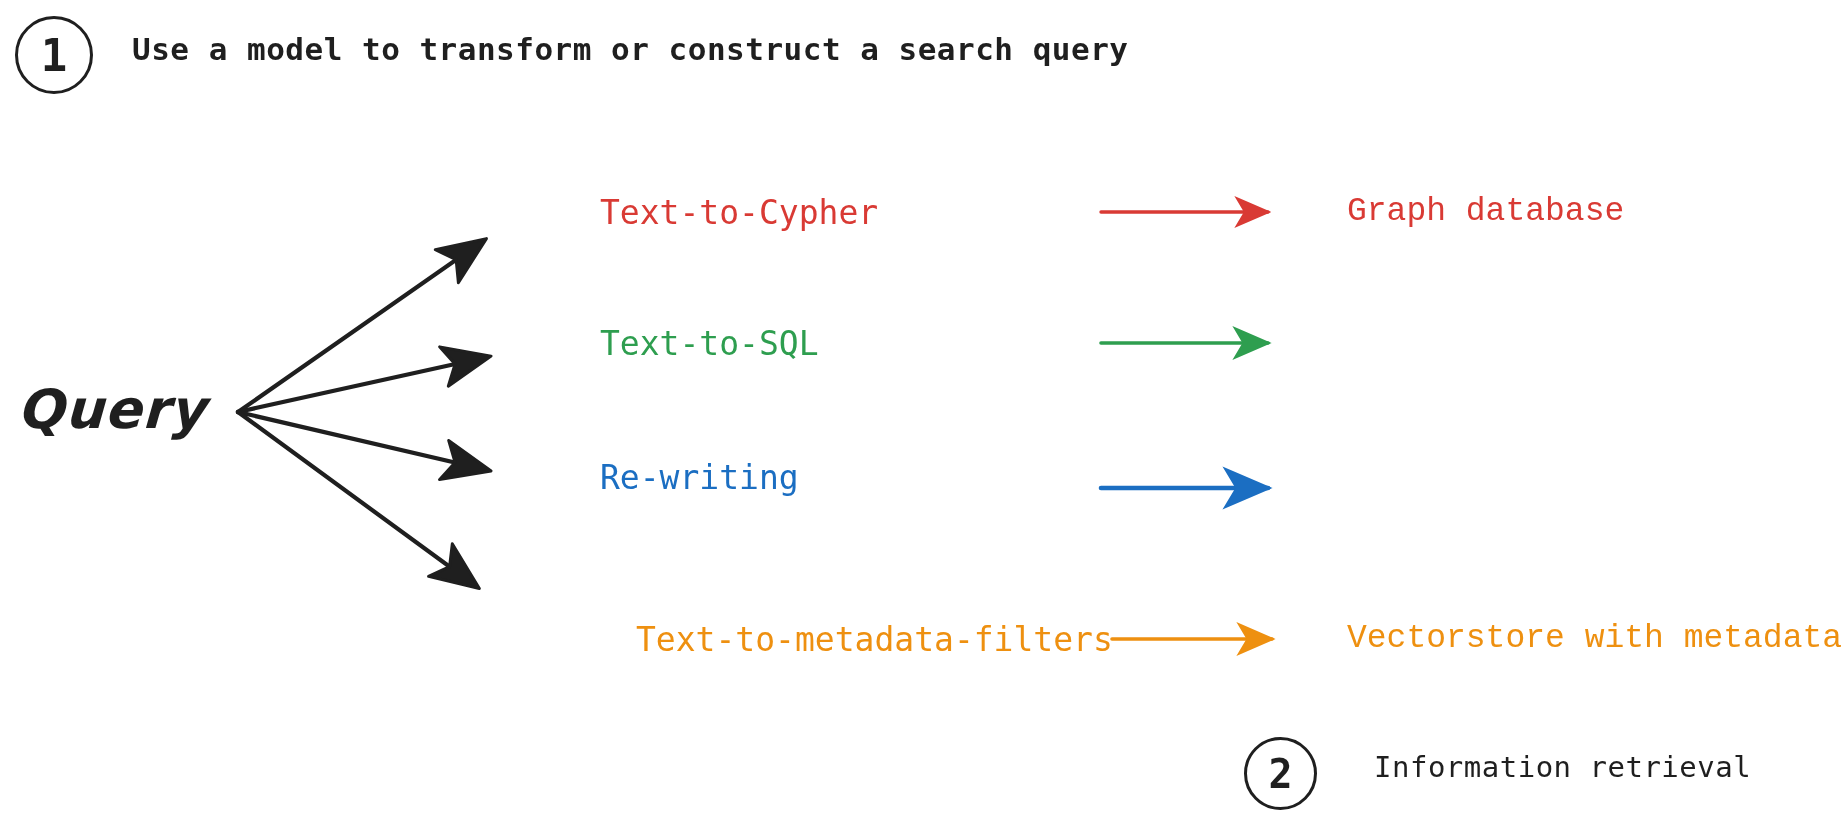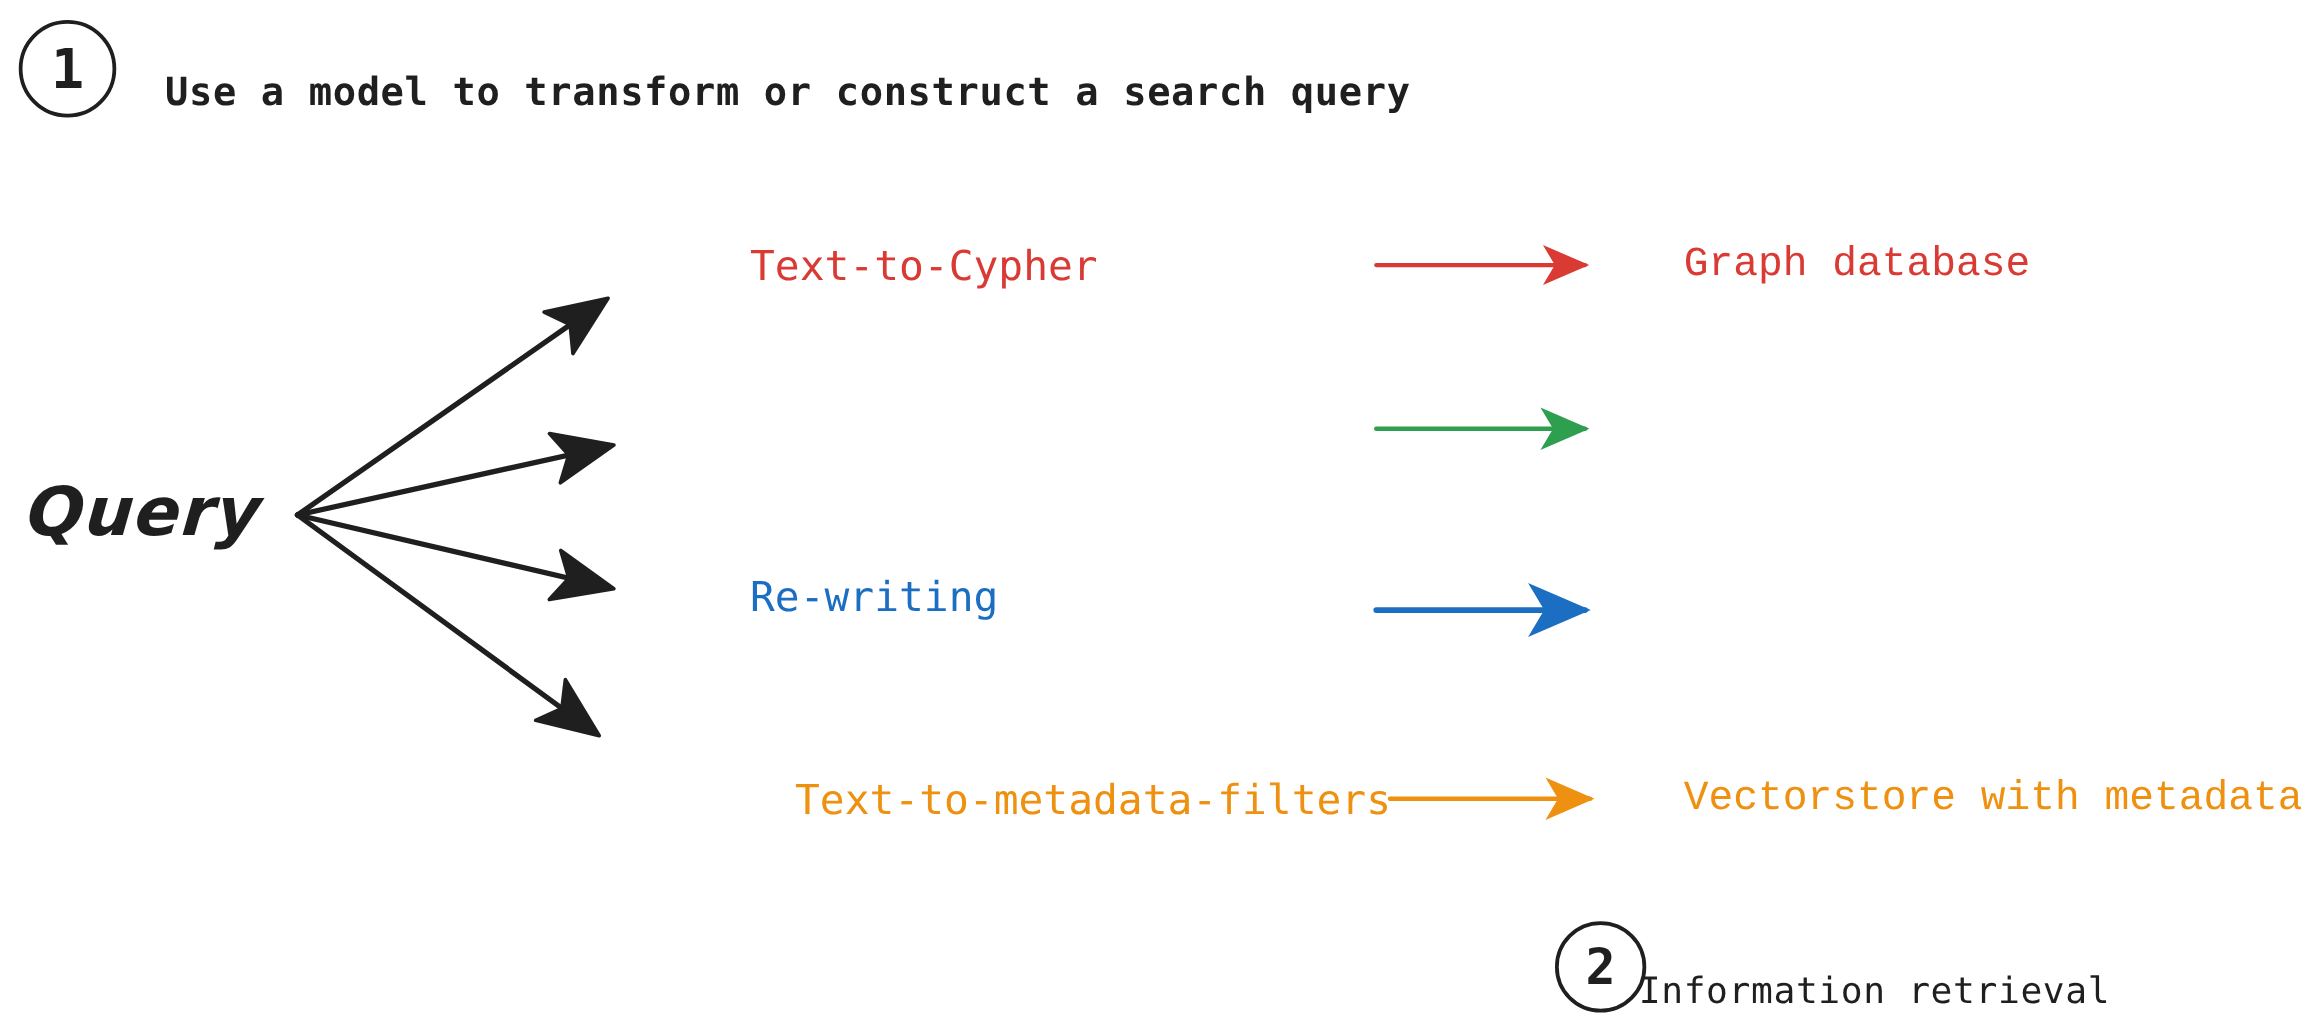--- a/index.html
+++ b/index.html
@@ -48,29 +48,28 @@
     font-size: 40px;
   }
 
   
   .step-caption {
     position: absolute;
     color: #1f1f1f;
     font-family: "DejaVu Sans Mono", "Liberation Mono", monospace;
     white-space: nowrap;
     letter-spacing: 0.5px;
-    margin-top: 25px;
   }
   #step1-caption {
     left: 132px; top: 31px;
     font-size: 31px;
     font-weight: 700;
   }
   #step2-caption {
-    left: 1311px; top: 750px;
+    left: 1374px; top: 750px;
     font-size: 29px;
     font-weight: 500;
   }
 
   
   #query-label {
     position: absolute;
     left: 22px; top: 378px;
     font-size: 54px;
     color: #1f1f1f;
@@ -149,20 +148,21 @@
     </defs>
     <path d="M 1101 212 L 1268 212" stroke="#d93a34" stroke-width="3.4" fill="none" stroke-linecap="round" marker-end="url(#ah-red)"></path>
     <path d="M 1101 343 L 1268 343" stroke="#2e9e4f" stroke-width="3.6" fill="none" stroke-linecap="round" marker-end="url(#ah-green)"></path>
     <path d="M 1101 488 L 1268 488" stroke="#1b6ec2" stroke-width="4.6" fill="none" stroke-linecap="round" marker-end="url(#ah-blue)"></path>
     <path d="M 1112 639 L 1272 639" stroke="#ee9010" stroke-width="3.6" fill="none" stroke-linecap="round" marker-end="url(#ah-orange)"></path>
   </svg>
 
   <div class="row-text method-label row-0" style="color:#d93a34;">Text-to-Cypher</div>
   <div class="row-text target-label row-0" style="color:#d93a34;">Graph database</div>
 
+  <div class="row-text method-label row-1" style="color:#2e9e4f;">Text-to-SQL</div>
 
   <div class="row-text method-label row-2" style="color:#1b6ec2;">Re-writing</div>
 
   <div class="row-text method-label row-3" style="color:#ee9010;margin-left:36px;">Text-to-metadata-filters</div>
   <div class="row-text target-label row-3" style="color:#ee9010;">Vectorstore with metadata</div>
 
   <div class="step-badge" id="step2-badge">2</div>
 
   <div class="step-caption" id="step2-caption">Information retrieval</div>
 

